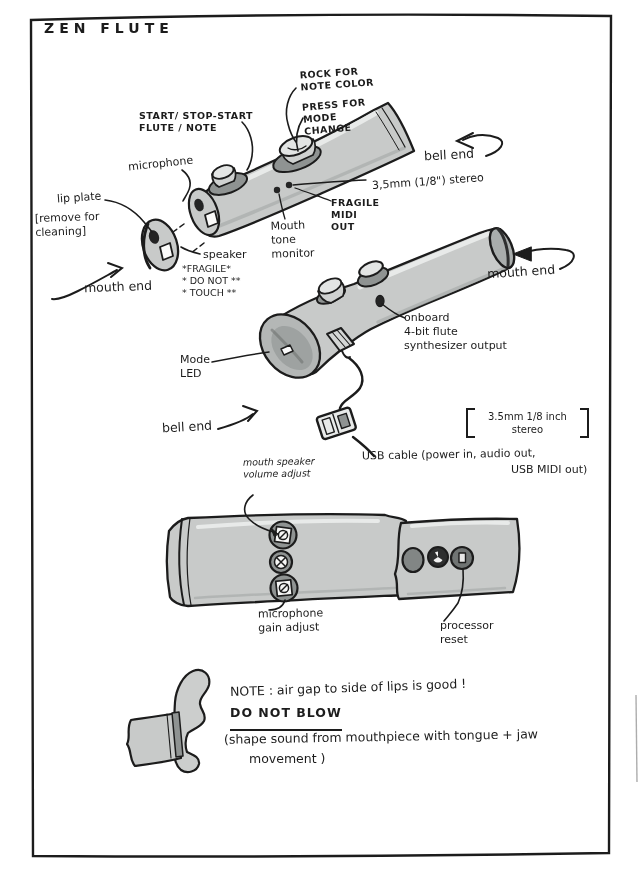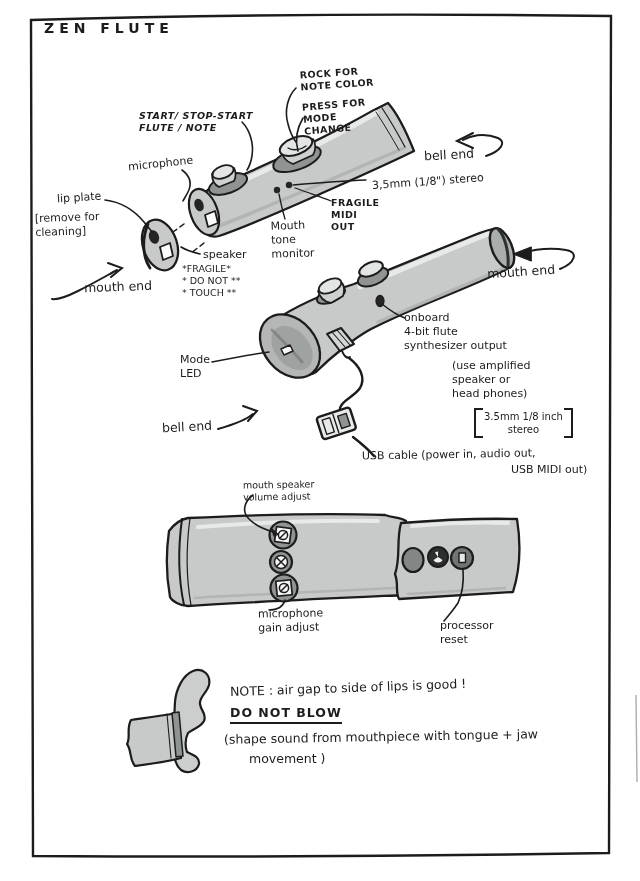--- a/index.html
+++ b/index.html
@@ -5,31 +5,30 @@
   html,body{margin:0;padding:0;background:#ffffff;}
   #page{position:relative;width:640px;height:881px;background:#ffffff;overflow:hidden;
         font-family:"DejaVu Sans",sans-serif;color:#1c1c1c;border-radius:22px;}
   #sketch{position:absolute;left:0;top:0;}
   .lbl{position:absolute;white-space:pre-line;line-height:1.25;color:#1c1c1c;}
   .caps{text-transform:none;letter-spacing:.5px;}
   .title{font-size:14px;letter-spacing:5px;font-weight:bold;}
   .hw{font-size:11px;}
   .hw-sm{font-size:9.5px;}
   .hw-lg{font-size:12.5px;}
-  .underline{border-bottom:2px solid #1c1c1c;padding-bottom:1px;}
+  .underline{border-bottom:2px solid #1c1c1c;padding-bottom:8px;}
   .bracket-box{
     position:absolute;font-size:10px;line-height:1.3;text-align:center;
     border-left:2px solid #1c1c1c;border-right:2px solid #1c1c1c;
-    padding:2px 8px;white-space:pre-line;
+    padding:2px 20px;white-space:pre-line;
     background:
       linear-gradient(#1c1c1c,#1c1c1c) left top/7px 2px no-repeat,
       linear-gradient(#1c1c1c,#1c1c1c) left bottom/7px 2px no-repeat,
       linear-gradient(#1c1c1c,#1c1c1c) right top/7px 2px no-repeat,
       linear-gradient(#1c1c1c,#1c1c1c) right bottom/7px 2px no-repeat;
-    margin-left: 8px;
   }
 </style>
 </head>
 <body>
 
 <div id="page">
 
 <svg id="sketch" width="640" height="881" viewBox="0 0 640 881">
 
   <path d="M31,20 Q300,12 611,16 L609,853 Q320,858 33,856 Z" fill="none" stroke="#1c1c1c" stroke-width="2.4"></path>
@@ -200,21 +199,21 @@
   </g>
 </svg>
 
 <div class="lbl title" style="left:44px;top:20px;">ZEN FLUTE</div>
 
 <div class="lbl hw-sm caps" style="left:300px;top:67px;transform:rotate(-4deg);font-weight:bold;">ROCK FOR
 NOTE COLOR</div>
 <div class="lbl hw-sm caps" style="left:303px;top:99px;transform:rotate(-5deg);font-weight:bold;">PRESS FOR
 MODE
  CHANGE</div>
-<div class="lbl hw-sm caps" style="left:139px;top:110px;font-weight:bold;font-style:italic;">START/ STOP-START
+<div class="lbl hw-sm caps" style="left:139px;top:110px;font-weight:bold;">START/ STOP-START
 FLUTE /  NOTE</div>
 <div class="lbl hw" style="left:128px;top:157px;transform:rotate(-6deg);">microphone</div>
 <div class="lbl hw-lg" style="left:424px;top:147px;transform:rotate(-3deg);">bell end</div>
 <div class="lbl hw" style="left:372px;top:175px;transform:rotate(-4deg);">3,5mm (1/8") stereo</div>
 <div class="lbl hw-sm caps" style="left:331px;top:197px;font-weight:bold;">FRAGILE
 MIDI
 OUT</div>
 <div class="lbl hw" style="left:271px;top:219px;transform:rotate(-2deg);">Mouth
 tone
 monitor</div>
@@ -224,32 +223,29 @@
 <div class="lbl hw" style="left:203px;top:248px;">speaker</div>
 <div class="lbl hw-sm" style="left:182px;top:263px;font-weight:normal;">*FRAGILE*
 * DO NOT **
 *  TOUCH **</div>
 <div class="lbl hw-lg" style="left:84px;top:279px;transform:rotate(-2deg);">mouth end</div>
 
 <div class="lbl hw-lg" style="left:487px;top:264px;transform:rotate(-4deg);">mouth end</div>
 <div class="lbl hw" style="left:404px;top:311px;">onboard
 4-bit flute
  synthesizer output</div>
-<div class="lbl hw" style="left:452px;top:359px;">(use amplified
- speaker or
-  head phones)</div>
 <div class="bracket-box" style="left:466px;top:408px;">3.5mm  1/8 inch
 stereo</div>
 <div class="lbl hw" style="left:362px;top:448px;transform:rotate(-1deg);">USB cable (power in, audio out,</div>
 <div class="lbl hw" style="left:476px;top:463px;margin-left:35px;">USB MIDI out)</div>
 <div class="lbl hw" style="left:180px;top:353px;">Mode
 LED</div>
 <div class="lbl hw-lg" style="left:162px;top:419px;transform:rotate(-3deg);">bell end</div>
 
-<div class="lbl hw-sm" style="left:243px;top:479px;transform:rotate(-1deg);">mouth speaker
+<div class="lbl hw-sm" style="left:243px;top:456px;transform:rotate(-1deg);font-style:italic;">mouth speaker
 volume adjust</div>
 <div class="lbl hw" style="left:258px;top:607px;transform:rotate(-1deg);">microphone
 gain adjust</div>
 <div class="lbl hw" style="left:440px;top:619px;">processor
 reset</div>
 
 <div class="lbl hw-lg" style="left:230px;top:680px;transform:rotate(-2deg);">NOTE : air gap to side of lips is good !</div>
 <div class="lbl hw-lg underline" style="left:230px;top:705px;letter-spacing:1px;font-weight:bold;">DO NOT BLOW</div>
 <div class="lbl hw-lg" style="left:224px;top:729px;transform:rotate(-1deg);">(shape sound from mouthpiece with tongue + jaw</div>
 <div class="lbl hw-lg" style="left:249px;top:751px;">movement )</div>

